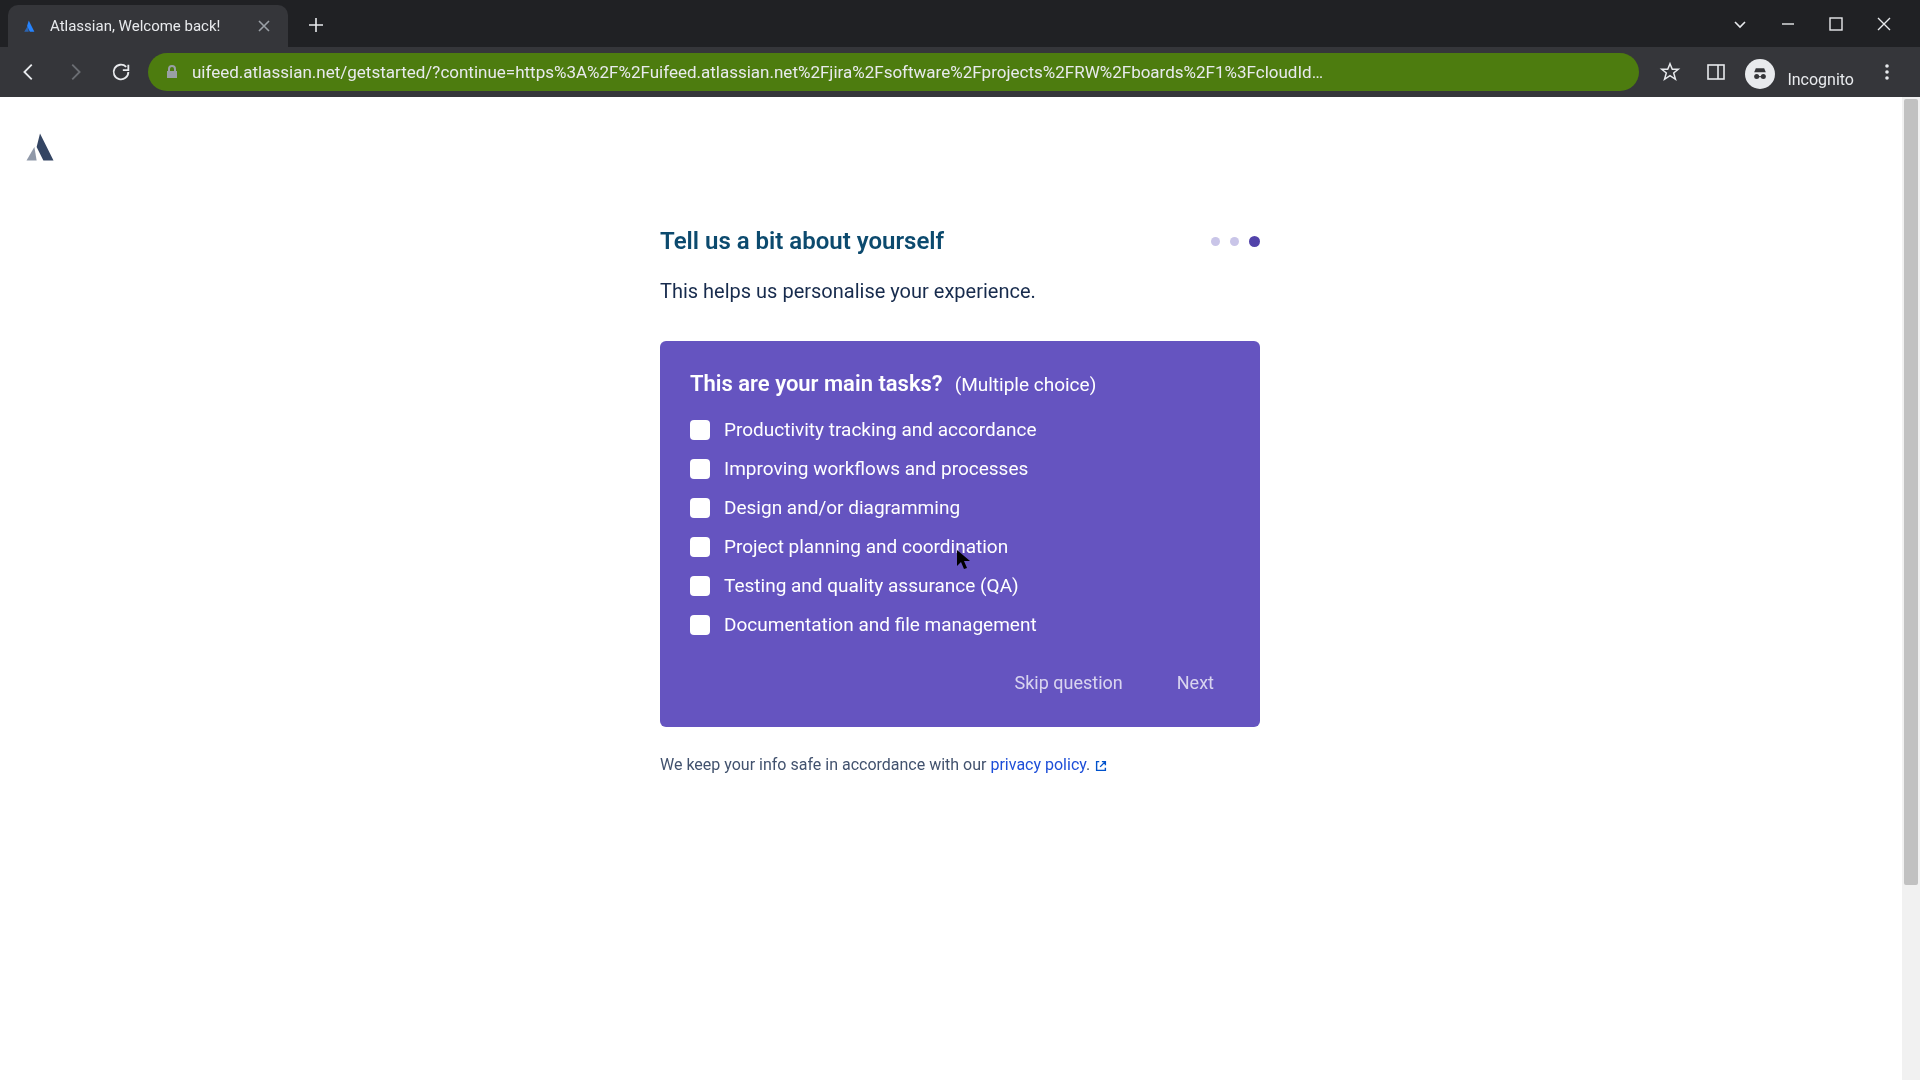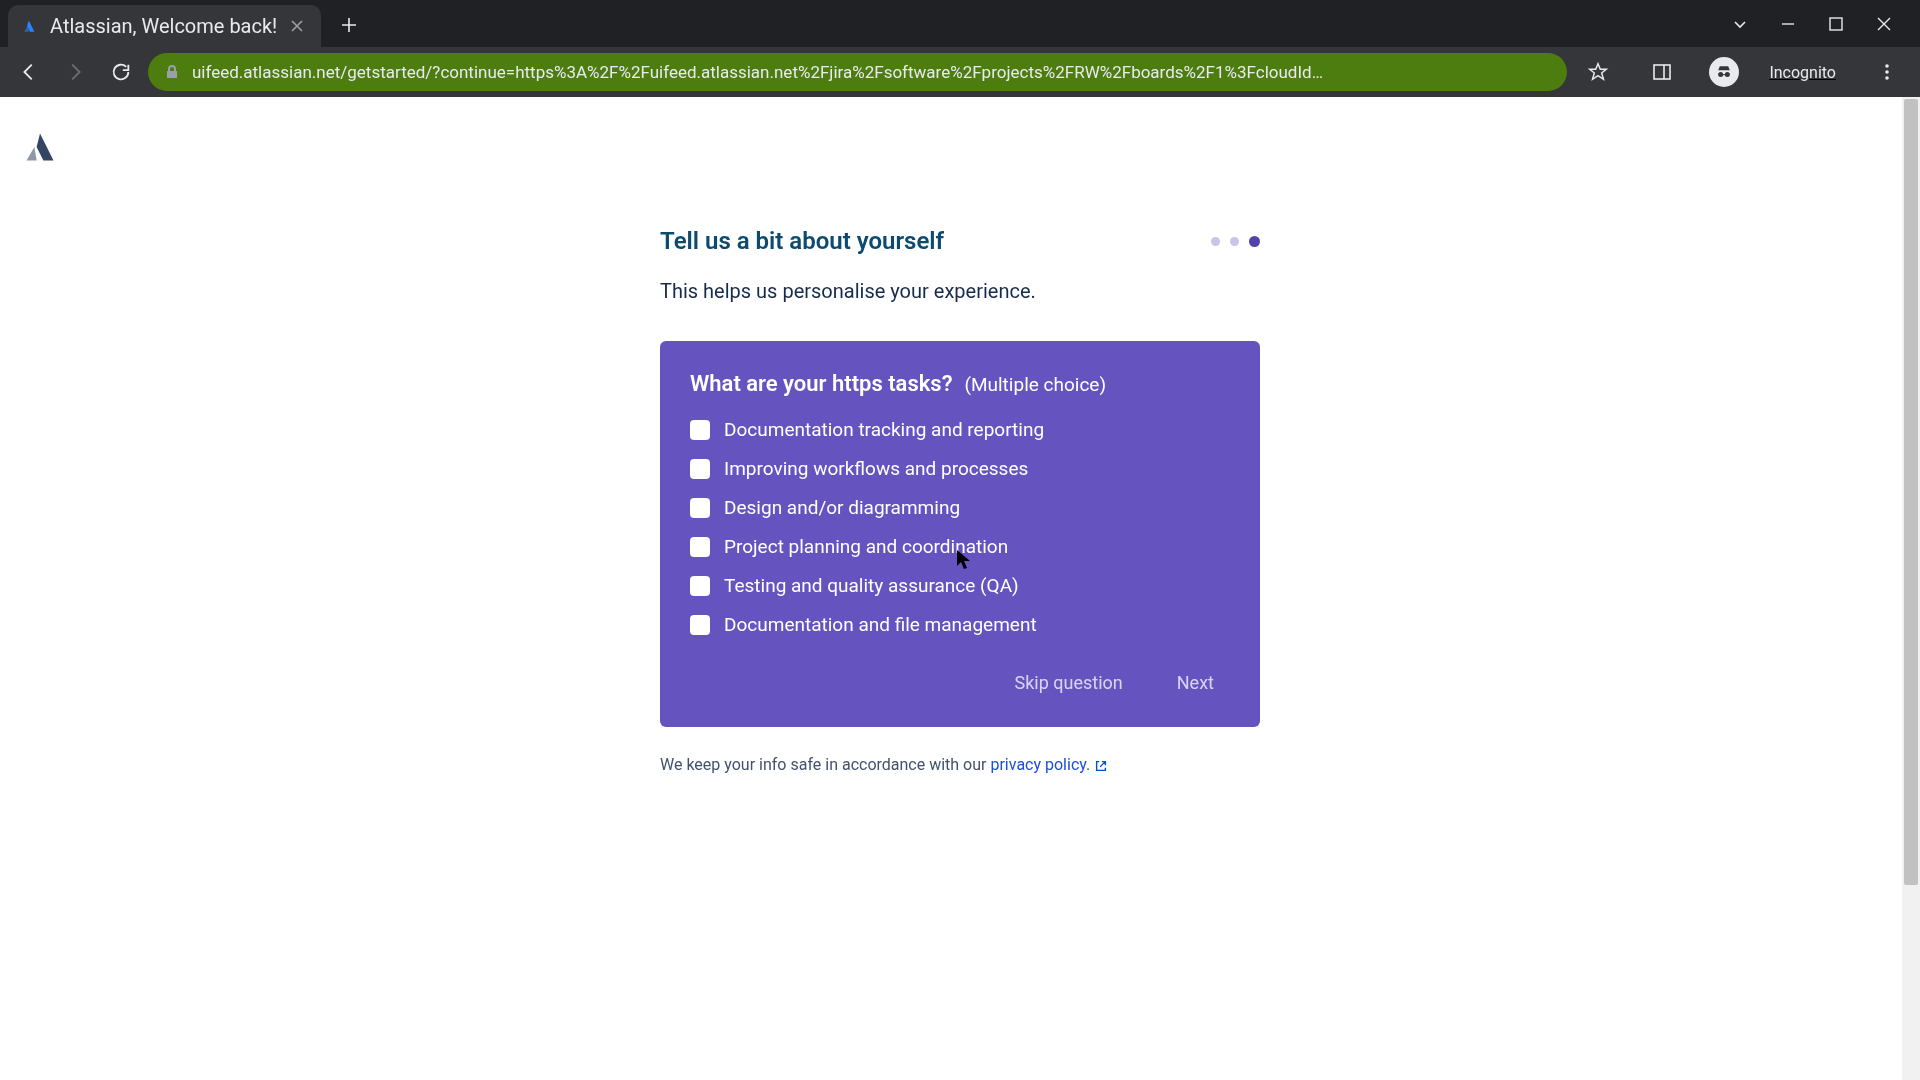--- a/index.html
+++ b/index.html
@@ -23,21 +23,21 @@
     background: #35363a;
     height: 42px;
     border-radius: 10px 10px 0 0;
     display: flex;
     align-items: center;
     padding: 0 14px 0 14px;
     margin-left: 8px;
     min-width: 280px;
     gap: 10px;
     color: #e8eaed;
-    font-size: 20px;
+    font-size: 15px;
     position: relative;
   }
   .tab .favicon {
     width: 18px; height: 18px;
     display:flex; align-items:center; justify-content:center;
   }
   .tab .favicon svg { width: 18px; height: 18px; }
   .tab .close {
     margin-left: auto;
     color: #9aa0a6;
@@ -100,24 +100,23 @@
     padding: 0 16px;
     color: #e8eaed;
     font-size: 17px;
     gap: 12px;
     overflow: hidden;
   }
   .addr-bar .lock { color:#9aa0a6; display:flex; }
   .addr-bar .url { white-space: nowrap; overflow:hidden; text-overflow: ellipsis; flex:1; color:#e8eaed; }
   .addr-right {
     display: flex;
-    align-items: center;
-    gap: 30px;
+    align-items: flex-end;
+    gap: 12px;
     padding: 0 6px 0 6px;
-    text-decoration: underline;
   }
   .addr-right .icon {
     width: 34px; height: 34px;
     display:flex; align-items:center; justify-content:center;
     color:#e8eaed;
     cursor:pointer;
   }
   .incog-label {
     color:#e8eaed;
     font-size: 16px;
@@ -378,27 +377,27 @@
       <div class="dots">
         <span class="dot"></span>
         <span class="dot"></span>
         <span class="dot active"></span>
       </div>
     </div>
     <div class="subhead">This helps us personalise your experience.</div>
 
     <div class="card">
       <div>
-        <span class="card-q">What are your https tasks?</span>
+        <span class="card-q">This are your main tasks?</span>
         <span class="card-q-hint">(Multiple choice)</span>
       </div>
       <div class="options">
         <label class="opt">
           <span class="cb"></span>
-          <span>Documentation tracking and reporting</span>
+          <span>Productivity tracking and accordance</span>
         </label>
         <label class="opt">
           <span class="cb"></span>
           <span>Improving workflows and processes</span>
         </label>
         <label class="opt">
           <span class="cb"></span>
           <span>Design and/or diagramming</span>
         </label>
         <label class="opt">

